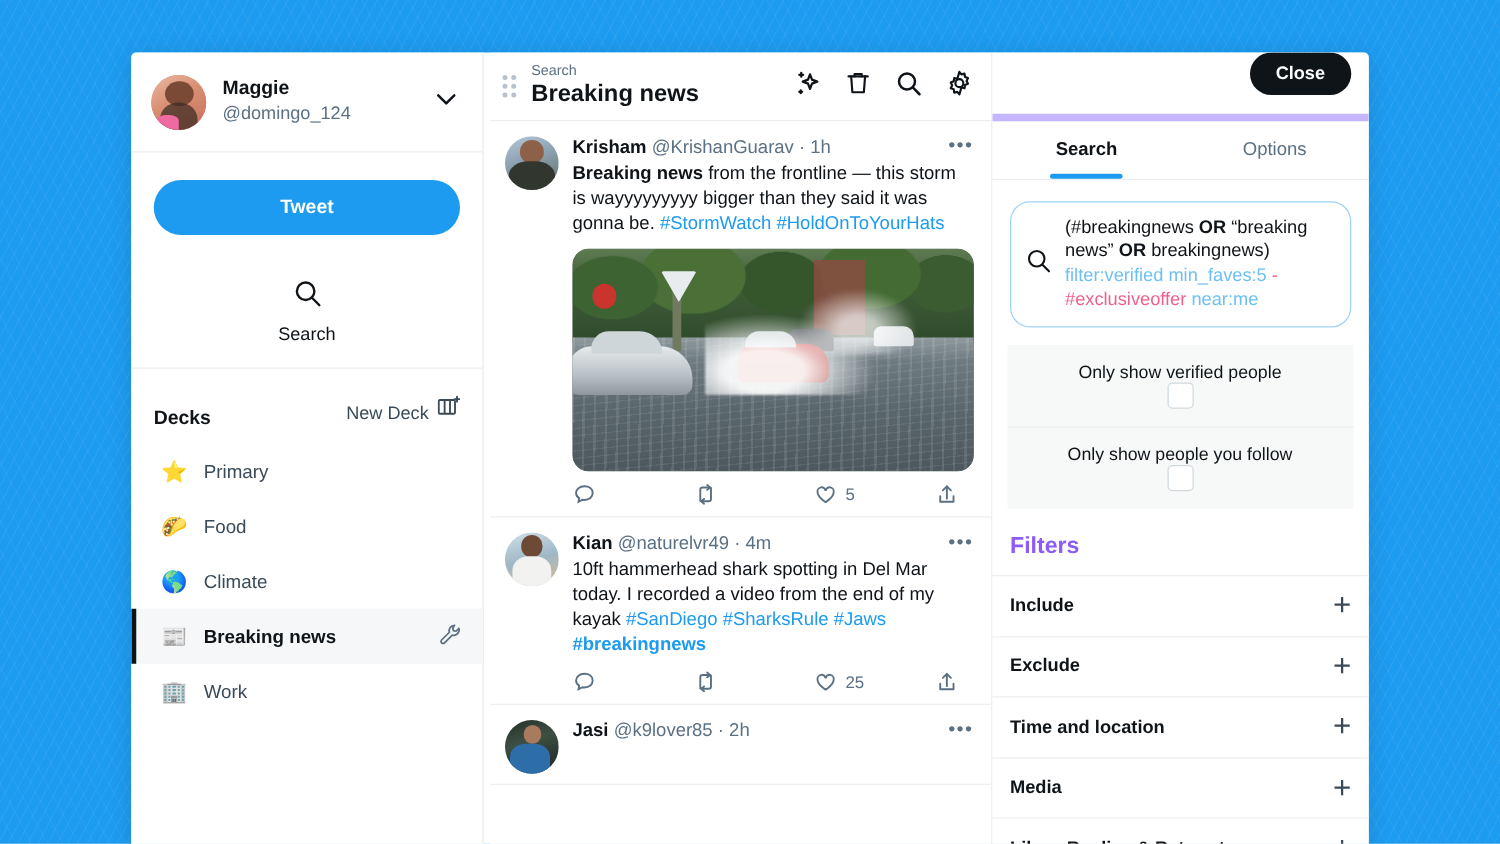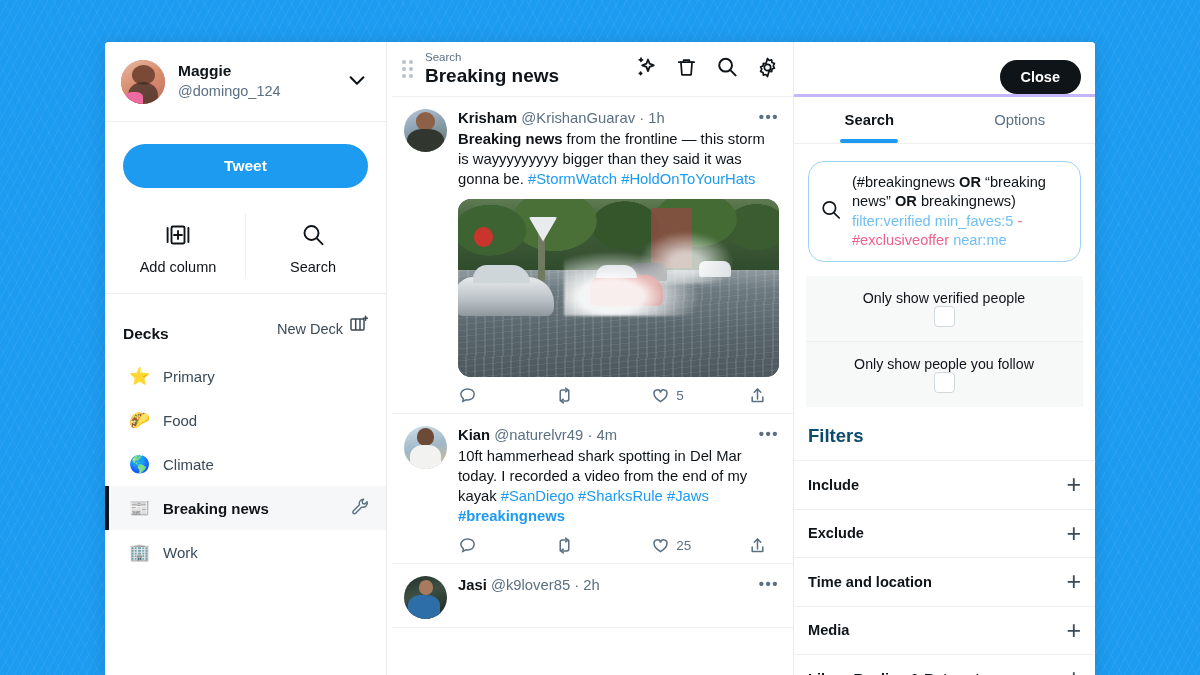--- a/index.html
+++ b/index.html
@@ -183,23 +183,23 @@
   .act svg { display: block; }
 
   
   .panel {
     flex: 1;
     display: flex; flex-direction: column;
     background: #fff;
   }
   .panel-top {
     height: 55px; flex: 0 0 55px;
-    display: flex; align-items: flex-end; justify-content: flex-end;
+    display: flex; align-items: flex-start; justify-content: flex-end;
     padding: 0 14px;
-    border-bottom: 3px solid #c4b5fd;
+    border-bottom: 6px solid #c4b5fd;
   }
   .close-btn {
     background: #0f1419; color: #fff;
     border: none; border-radius: 999px;
     padding: 9px 21px;
     font-size: 14.5px; font-weight: bold;
     font-family: inherit; cursor: pointer;
   }
   .panel-tabs { display: flex; border-bottom: 1px solid #eceef0; flex: 0 0 47px; }
   .ptab {
@@ -234,21 +234,21 @@
     cursor: pointer;
     flex-direction: column;
   }
   .check-row + .check-row { border-top: 1px solid #eceef0; }
   .checkbox {
     width: 21px; height: 21px; border: 1.5px solid #cfd9de; border-radius: 4px;
     background: #fff; flex: 0 0 21px;
   }
 
   .filters-title {
-    font-size: 18.5px; font-weight: bold; color: #0c4a6e;
+    font-size: 18.5px; font-weight: bold; color: #8b5cf6;
     padding: 18px 14px 13px 14px;
     border-bottom: 1px solid #eceef0;
   }
   .filter-row {
     display: flex; align-items: center; justify-content: space-between;
     padding: 15px 14px;
     border-bottom: 1px solid #eceef0;
     font-size: 14.6px; font-weight: bold; color: #0f1419;
     cursor: pointer;
   }
@@ -331,32 +331,20 @@
           </svg>
       </span>
     </div>
 
     <button class="tweet-btn">Tweet</button>
 
     <div class="quick-actions">
       <div class="qa">
         <span>
           <svg width="26" height="26" viewBox="0 0 26 26" fill="none" stroke="#0f1419" stroke-width="1.9" stroke-linecap="round">
-            <rect x="6.5" y="4.5" width="13" height="17" rx="1.4"></rect>
-            <line x1="13" y1="9" x2="13" y2="17"></line>
-              <line x1="9" y1="13" x2="17" y2="13"></line>
-            <line x1="2.6" y1="6" x2="2.6" y2="20"></line>
-              <line x1="23.4" y1="6" x2="23.4" y2="20"></line>
-          </svg>
-        </span>
-        <span class="qa-label">Add column</span>
-      </div>
-      <div class="qa">
-        <span>
-          <svg width="26" height="26" viewBox="0 0 26 26" fill="none" stroke="#0f1419" stroke-width="1.9" stroke-linecap="round">
             <circle cx="11.5" cy="11" r="7"></circle>
               <line x1="16.8" y1="16.4" x2="22.5" y2="22.2"></line>
           </svg>
         </span>
         <span class="qa-label">Search</span>
       </div>
     </div>
 
     <div class="decks-header">
       <span class="decks-title">Decks</span>

